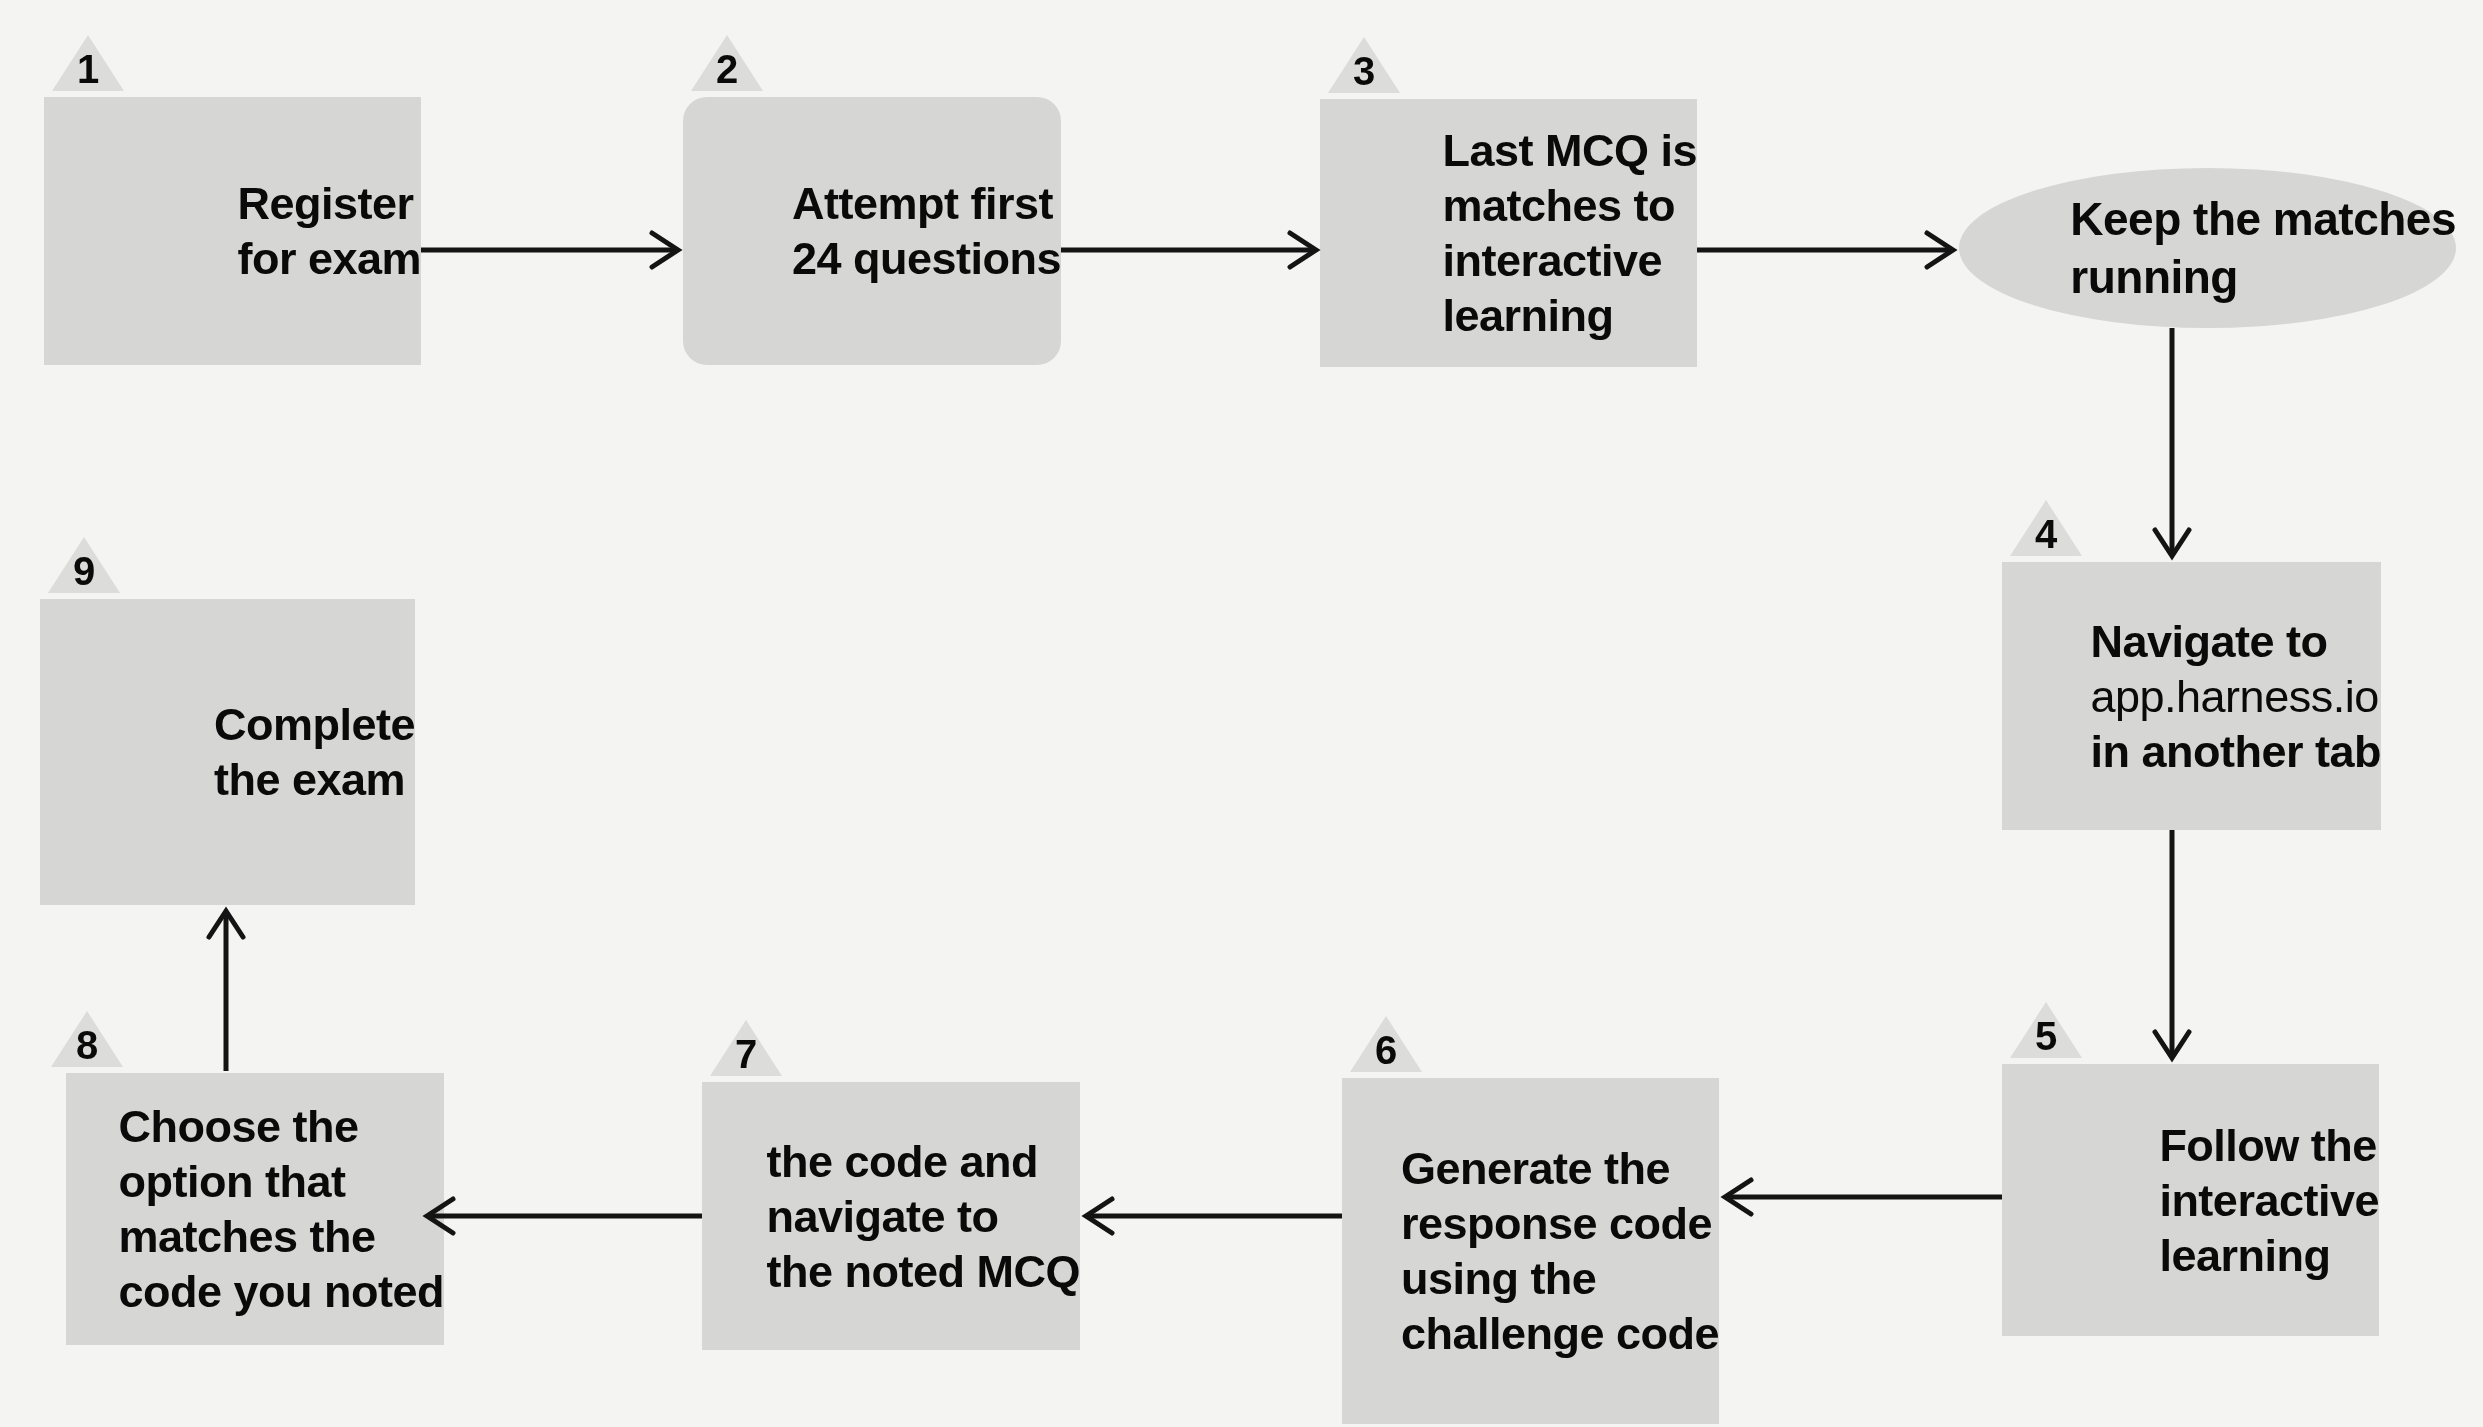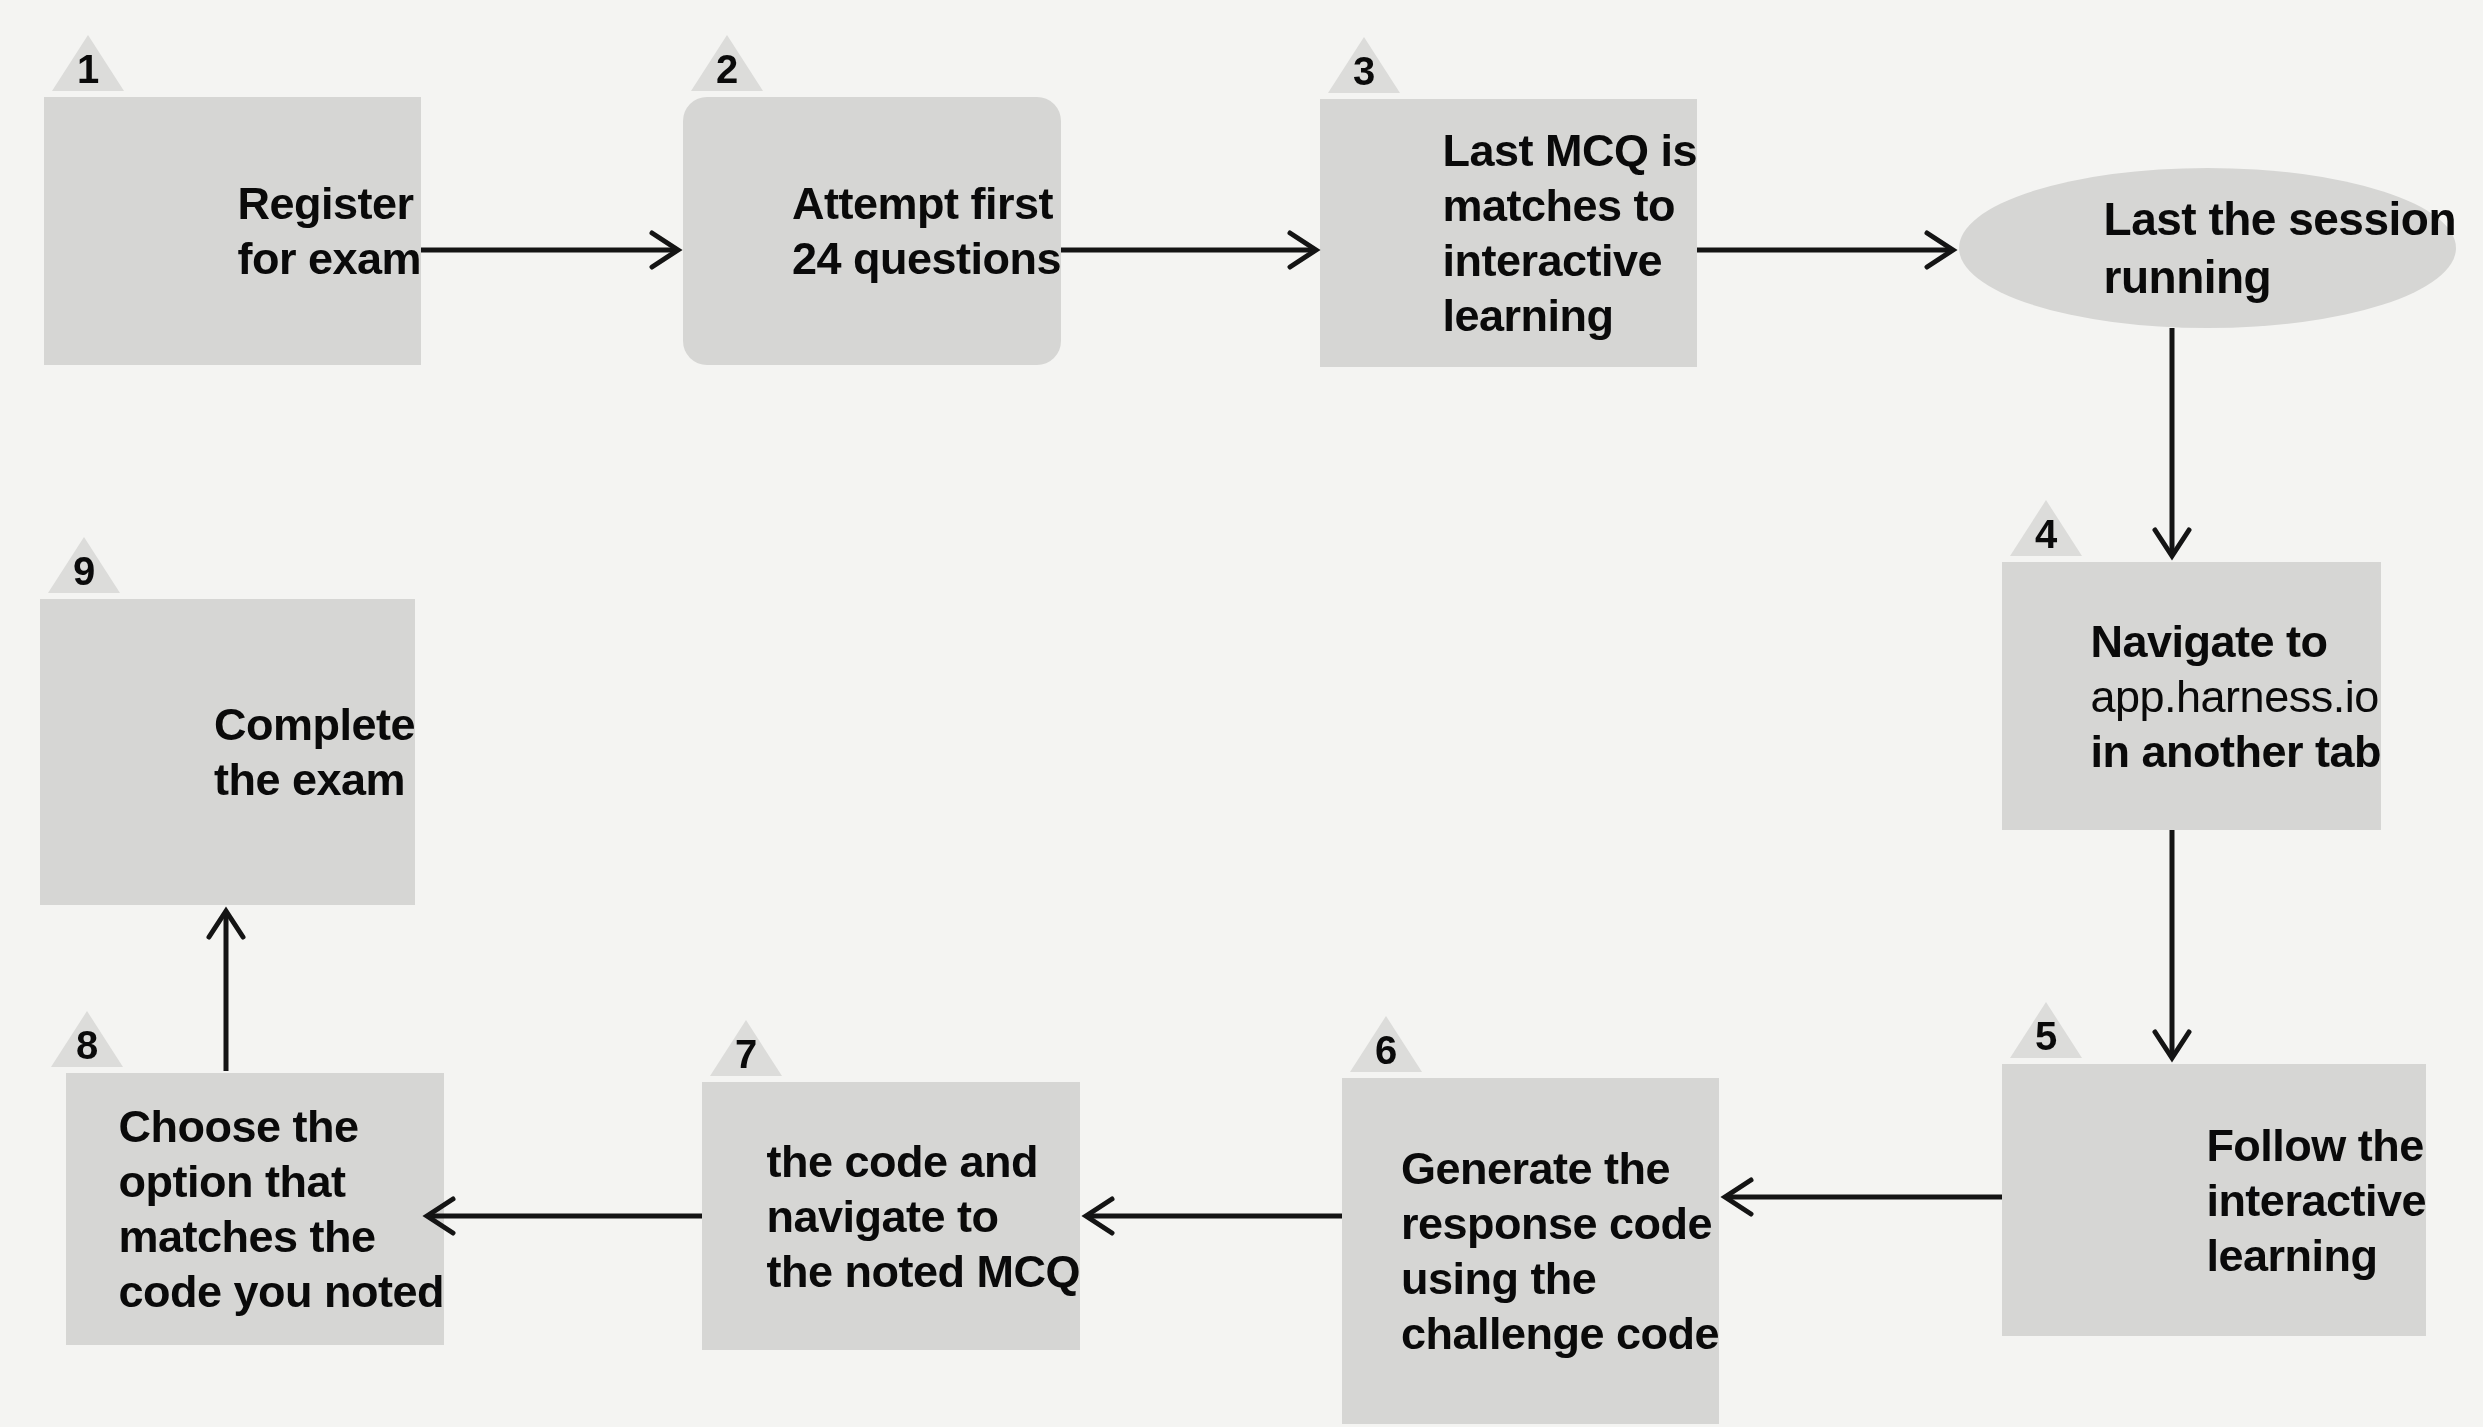--- a/index.html
+++ b/index.html
@@ -132,34 +132,34 @@
   <div class="txt">
     <span>Last MCQ is</span>
     <span>matches to</span>
     <span>interactive</span>
     <span>learning</span>
   </div>
 </div>
 
 <div class="node ellipse" style="left:1959px;top:168px;width:497px;height:160px;">
   <div class="txt">
-    <span>Last the session</span>
+    <span>Keep the matches</span>
     <span>running</span>
   </div>
 </div>
 
 <div class="node rect" style="left:2002px;top:562px;width:379px;height:268px;">
   <div class="txt">
     <span>Navigate to</span>
     <span class="w400">app.harness.io</span>
     <span>in another tab</span>
   </div>
 </div>
 
-<div class="node rect" style="left:2002px;top:1064px;width:377px;height:272px;padding-left:47px;">
+<div class="node rect" style="left:2002px;top:1064px;width:377px;height:272px;">
   <div class="txt">
     <span>Follow the</span>
     <span>interactive</span>
     <span>learning</span>
   </div>
 </div>
 
 <div class="node rect" style="left:1342px;top:1078px;width:377px;height:346px;">
   <div class="txt">
     <span>Generate the</span>

